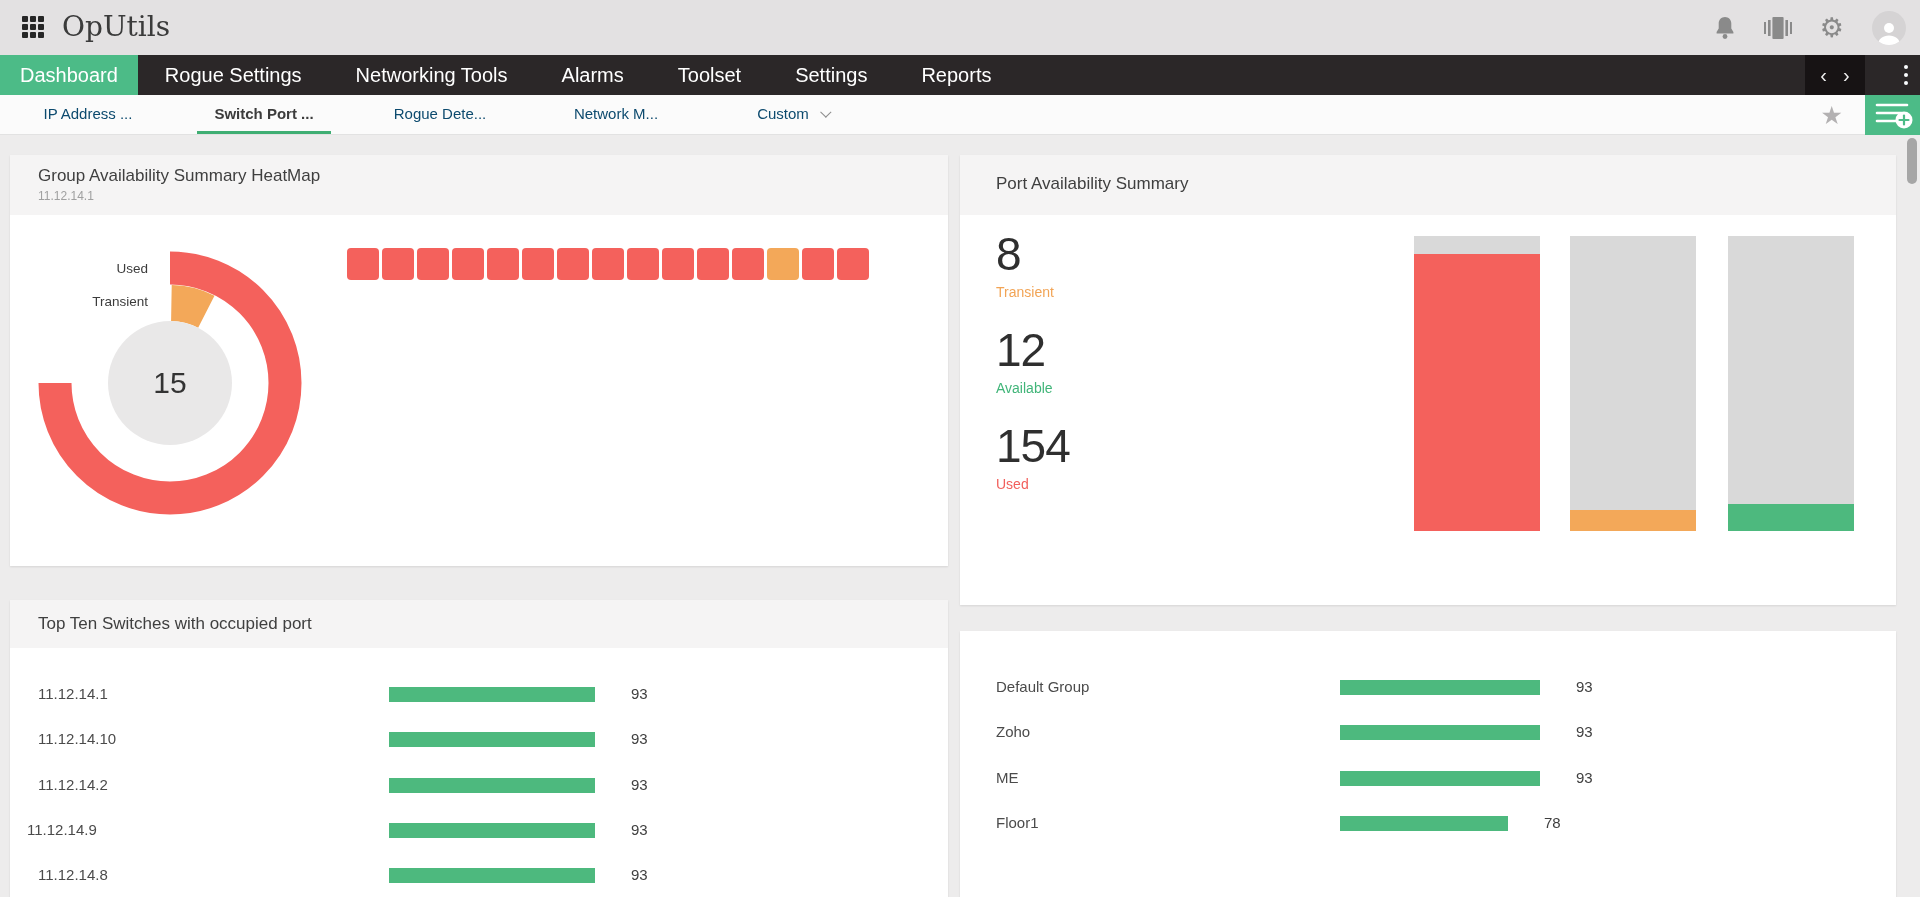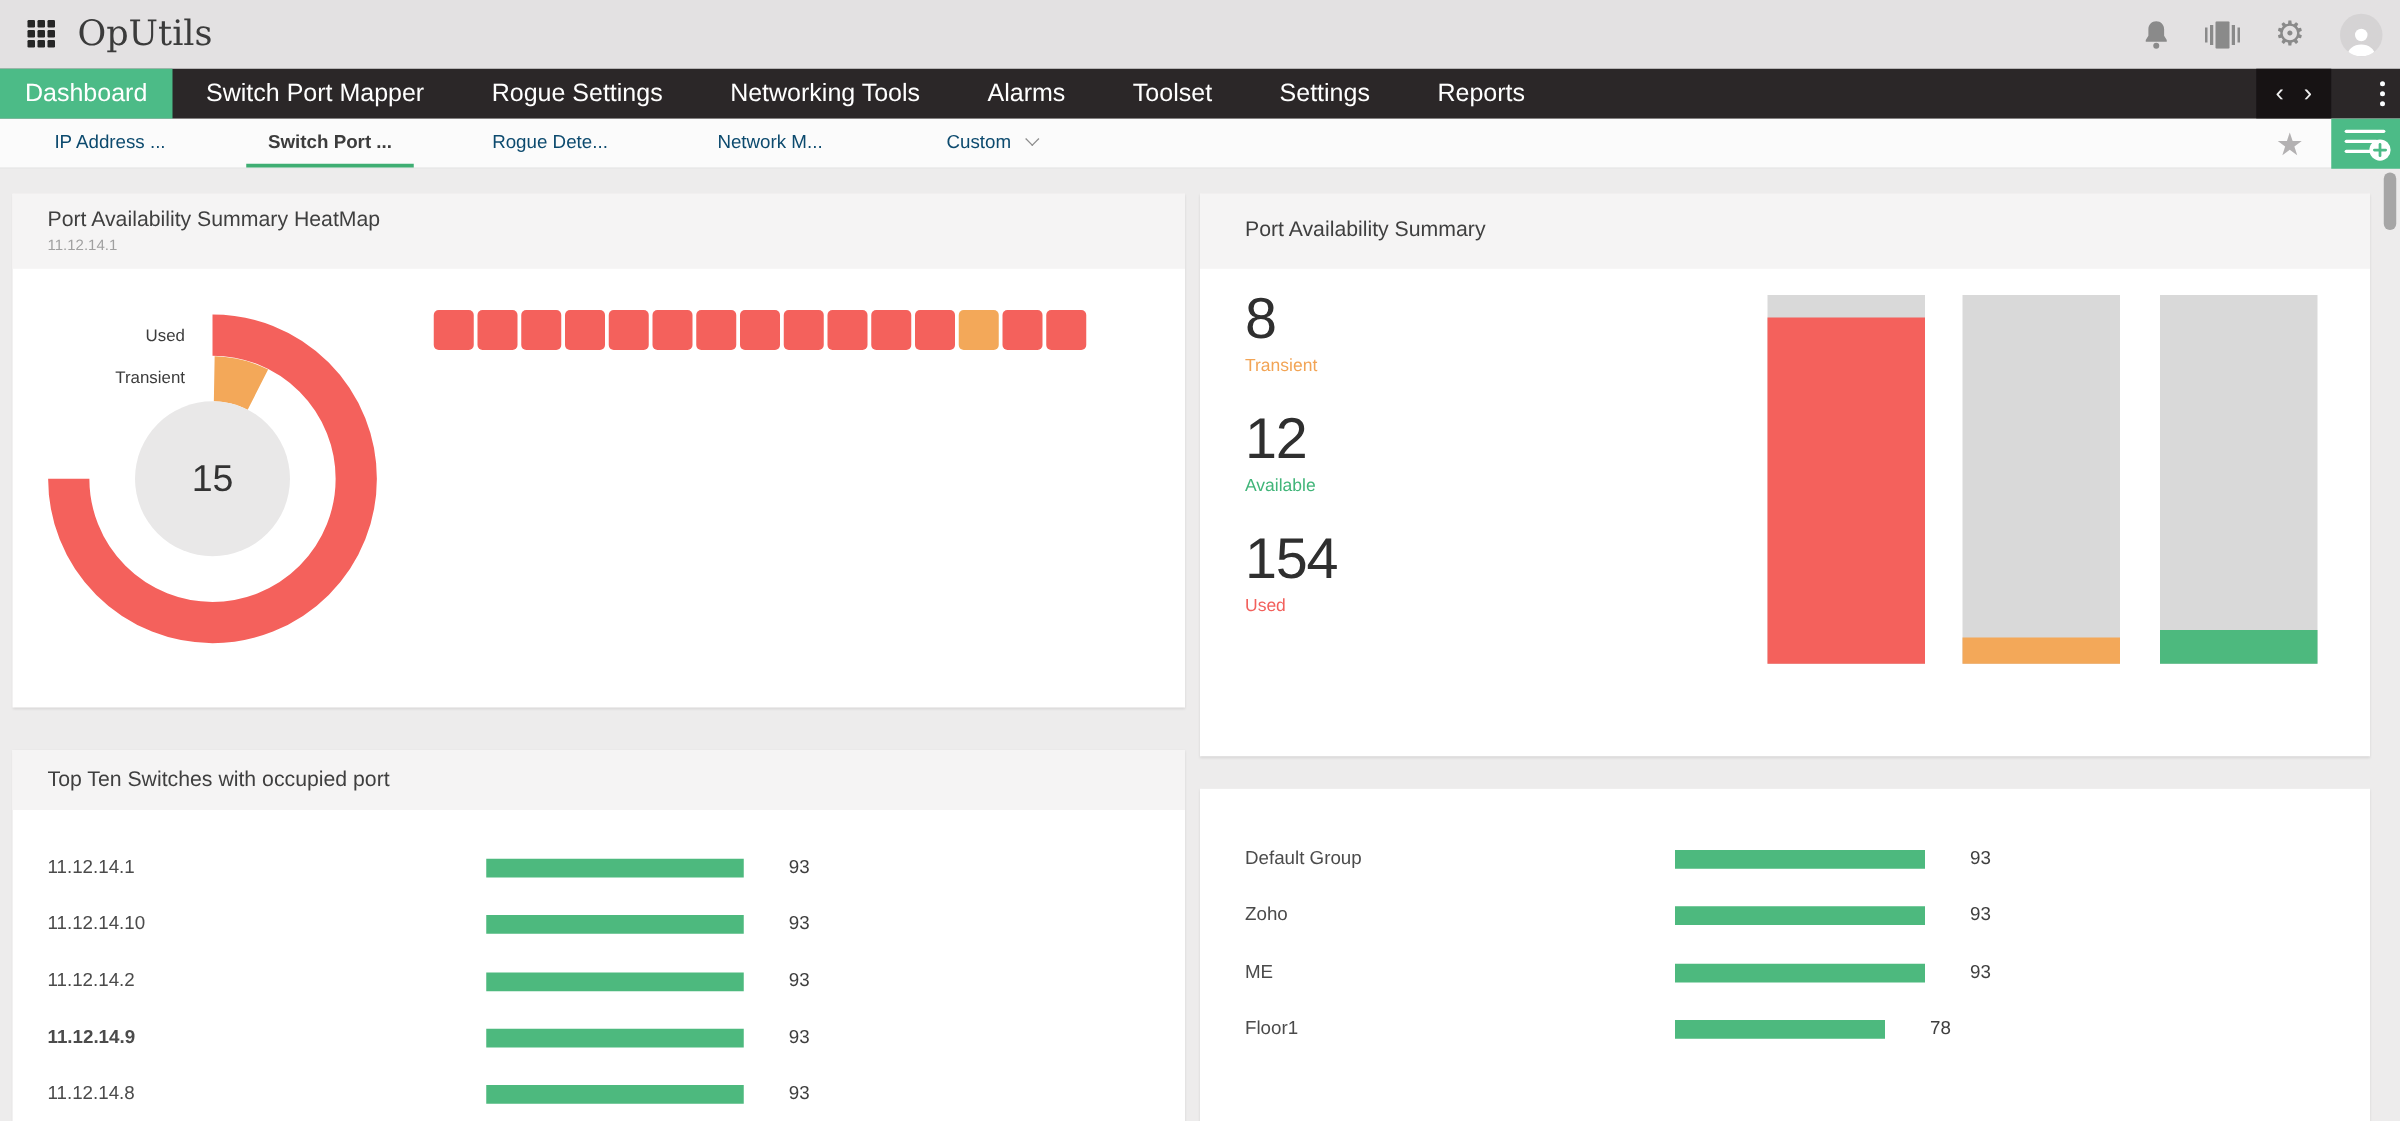--- a/index.html
+++ b/index.html
@@ -131,21 +131,20 @@
           <circle cx="13" cy="9" r="5"></circle>
           <path d="M2 26c0-6 5-9.5 11-9.5S24 20 24 26z"></path>
         </svg>
     </span>
   </div>
 </div>
 
 <div class="mainnav">
   <div class="nav-tabs">
       <div class="nav-tab active" style="background: rgb(76, 187, 135);">Dashboard</div>
-      <div class="nav-tab">Switch Port Mapper</div>
       <div class="nav-tab">Rogue Settings</div>
       <div class="nav-tab">Networking Tools</div>
       <div class="nav-tab">Alarms</div>
       <div class="nav-tab">Toolset</div>
       <div class="nav-tab">Settings</div>
       <div class="nav-tab">Reports</div>
     </div>
   <div class="nav-arrows">
     <span class="nav-arrow">‹</span>
     <span class="nav-arrow">›</span>
@@ -183,21 +182,21 @@
     </button>
   </div>
 </div>
 
 <div class="scroll-thumb"></div>
 
 <div class="content">
 
   <div class="card" id="card-heatmap">
     <div class="card-header">
-      <div class="card-title">Port Availability Summary HeatMap</div>
+      <div class="card-title">Group Availability Summary HeatMap</div>
       <div class="card-sub">11.12.14.1</div>
     </div>
     <div class="card-body" style="height:351px;">
       <svg id="donut-svg" width="345" height="340" viewBox="0 0 345 340">
           <path d="M 160 53 A 115 115 0 1 1 45 168.00000000000003" fill="none" stroke="#f4615c" stroke-width="33"></path>
           <path d="M 161.3961925149827 88.0121843874887 A 80 80 0 0 1 196.31923997916374 96.71947806493057" fill="none" stroke="#f3a859" stroke-width="36"></path>
           <circle cx="160" cy="168" r="62" fill="#e9e8e8"></circle>
           <text x="160" y="178" font-size="30" text-anchor="middle" fill="#333333">15</text>
           <text x="138" y="58" font-size="13.5" text-anchor="end" fill="#3c3c3c">Used</text>
           <text x="138" y="91" font-size="13.5" text-anchor="end" fill="#3c3c3c">Transient</text>
@@ -269,21 +268,21 @@
           <span class="hrow-label" style="left: 28px;">11.12.14.10</span>
           <div class="hrow-bar" style="left: 379px; width: 206px; background: rgb(77, 185, 126);"></div>
           <span class="hrow-value" style="left: 621px;">93</span>
         </div>
         <div class="hrow" style="top: 125.6px;">
           <span class="hrow-label" style="left: 28px;">11.12.14.2</span>
           <div class="hrow-bar" style="left: 379px; width: 206px; background: rgb(77, 185, 126);"></div>
           <span class="hrow-value" style="left: 621px;">93</span>
         </div>
         <div class="hrow" style="top: 170.9px;">
-          <span class="hrow-label" style="left: 28px; font-weight: bold;">11.12.14.9</span>
+          <span class="hrow-label" style="left: 17px;">11.12.14.9</span>
           <div class="hrow-bar" style="left: 379px; width: 206px; background: rgb(77, 185, 126);"></div>
           <span class="hrow-value" style="left: 621px;">93</span>
         </div>
         <div class="hrow" style="top: 216.2px;">
           <span class="hrow-label" style="left: 28px;">11.12.14.8</span>
           <div class="hrow-bar" style="left: 379px; width: 206px; background: rgb(77, 185, 126);"></div>
           <span class="hrow-value" style="left: 621px;">93</span>
         </div>
       </div>
   </div>

